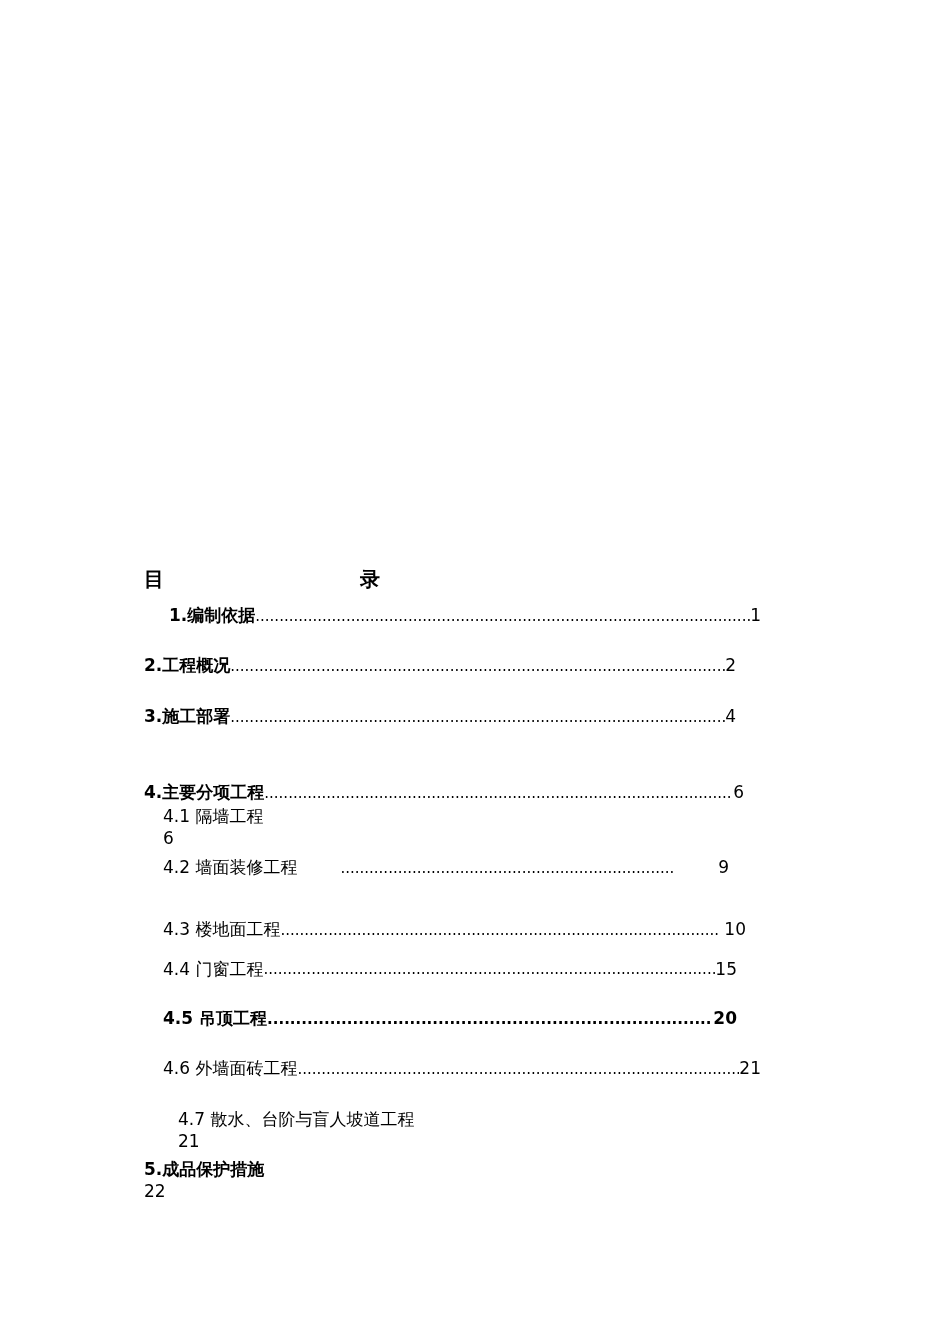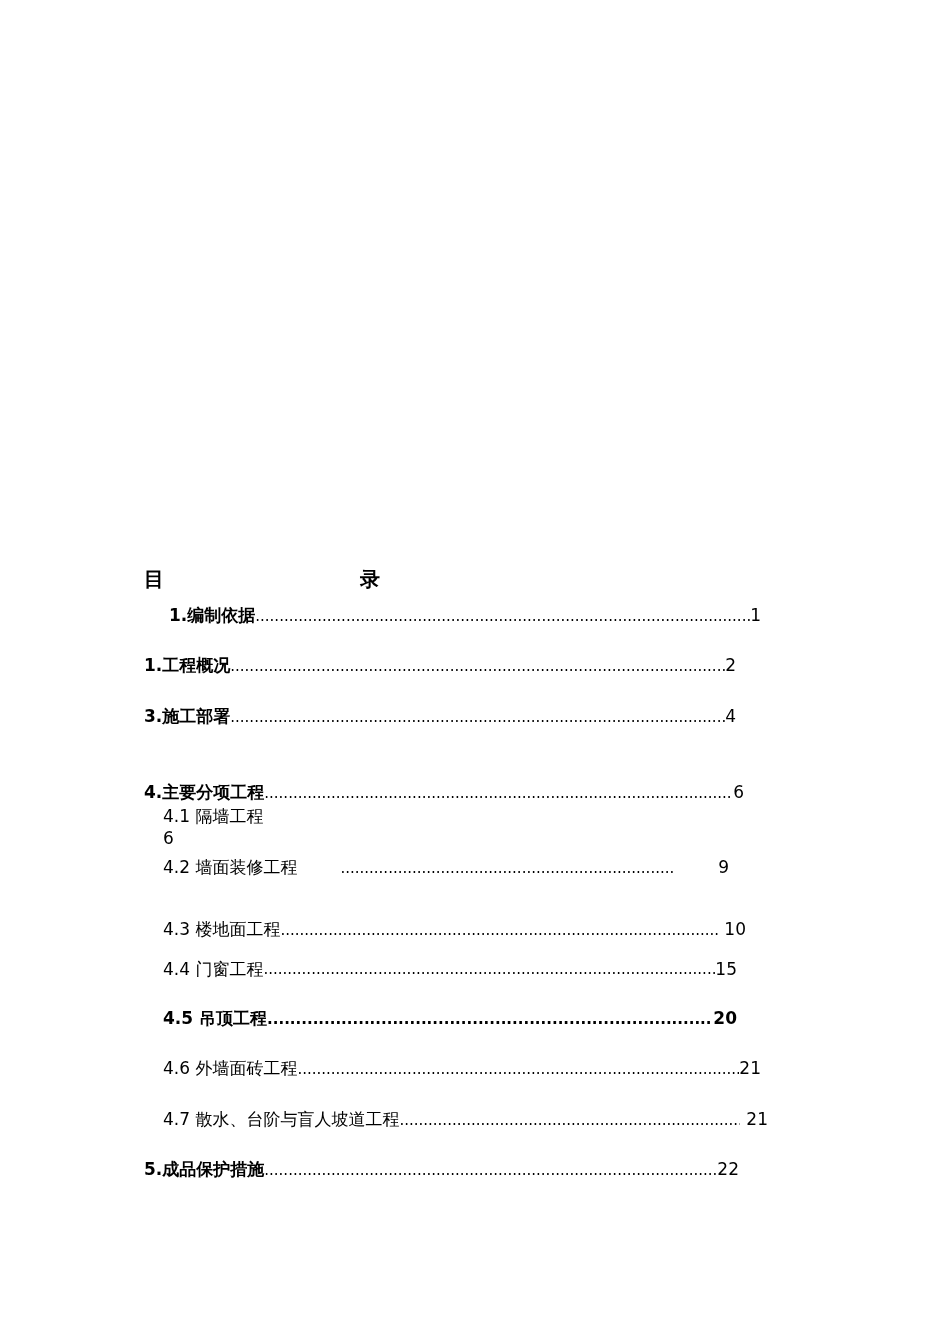--- a/index.html
+++ b/index.html
@@ -25,21 +25,21 @@
   <span style="left:216px;">录</span>
 </div>
 
 <div>
   <div class="entry bold" style="top:604px; left:144px; width:592px;margin-left:25px;">
     <span class="label">1.编制依据</span>
     <span class="leader"></span>
     <span class="page">1</span>
   </div>
   <div class="entry bold" style="top:654px; left:144px; width:592px;">
-    <span class="label">1.工程概况</span>
+    <span class="label">2.工程概况</span>
     <span class="leader"></span>
     <span class="page">2</span>
   </div>
   <div class="entry bold" style="top:705px; left:144px; width:592px;">
     <span class="label">3.施工部署</span>
     <span class="leader"></span>
     <span class="page">4</span>
   </div>
   <div class="entry bold" style="top:781px; left:144px; width:600px;">
     <span class="label">4.主要分项工程</span>
@@ -70,23 +70,23 @@
   <div class="entry" style="top:1007px; left:163px; width:574px;font-weight:bold;">
     <span class="label">4.5 吊顶工程</span>
     <span class="leader"></span>
     <span class="page">20</span>
   </div>
   <div class="entry" style="top:1057px; left:163px; width:598px;justify-content:center;">
     <span class="label">4.6 外墙面砖工程</span>
     <span class="leader"></span>
     <span class="page">21</span>
   </div>
-  <div class="entry" style="top:1108px; left:163px; width:605px;">
+  <div class="entry" style="top:1108px; left:178px; width:605px;flex-direction:column;">
     <span class="label">4.7 散水、台阶与盲人坡道工程</span>
     <span class="leader" style="margin-right:6px;"></span>
     <span class="page">21</span>
   </div>
-  <div class="entry bold" style="top:1158px; left:144px; width:595px;">
+  <div class="entry bold" style="top:1158px; left:144px; width:595px;flex-direction:column;">
     <span class="label">5.成品保护措施</span>
     <span class="leader"></span>
     <span class="page">22</span>
   </div>
 </div>
 
 </body></html>

